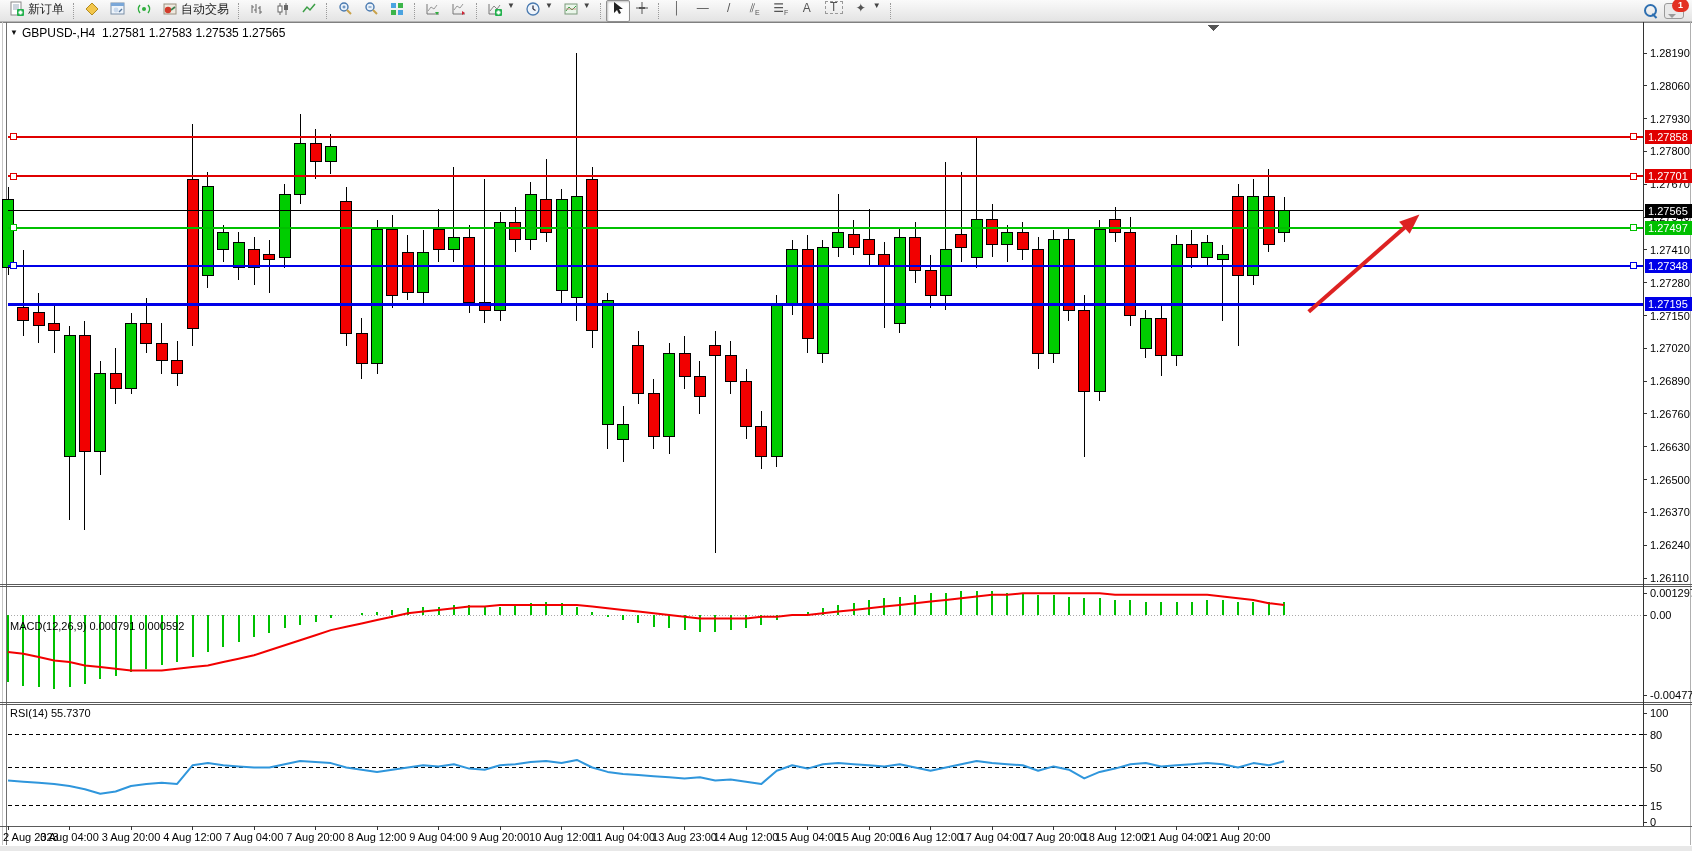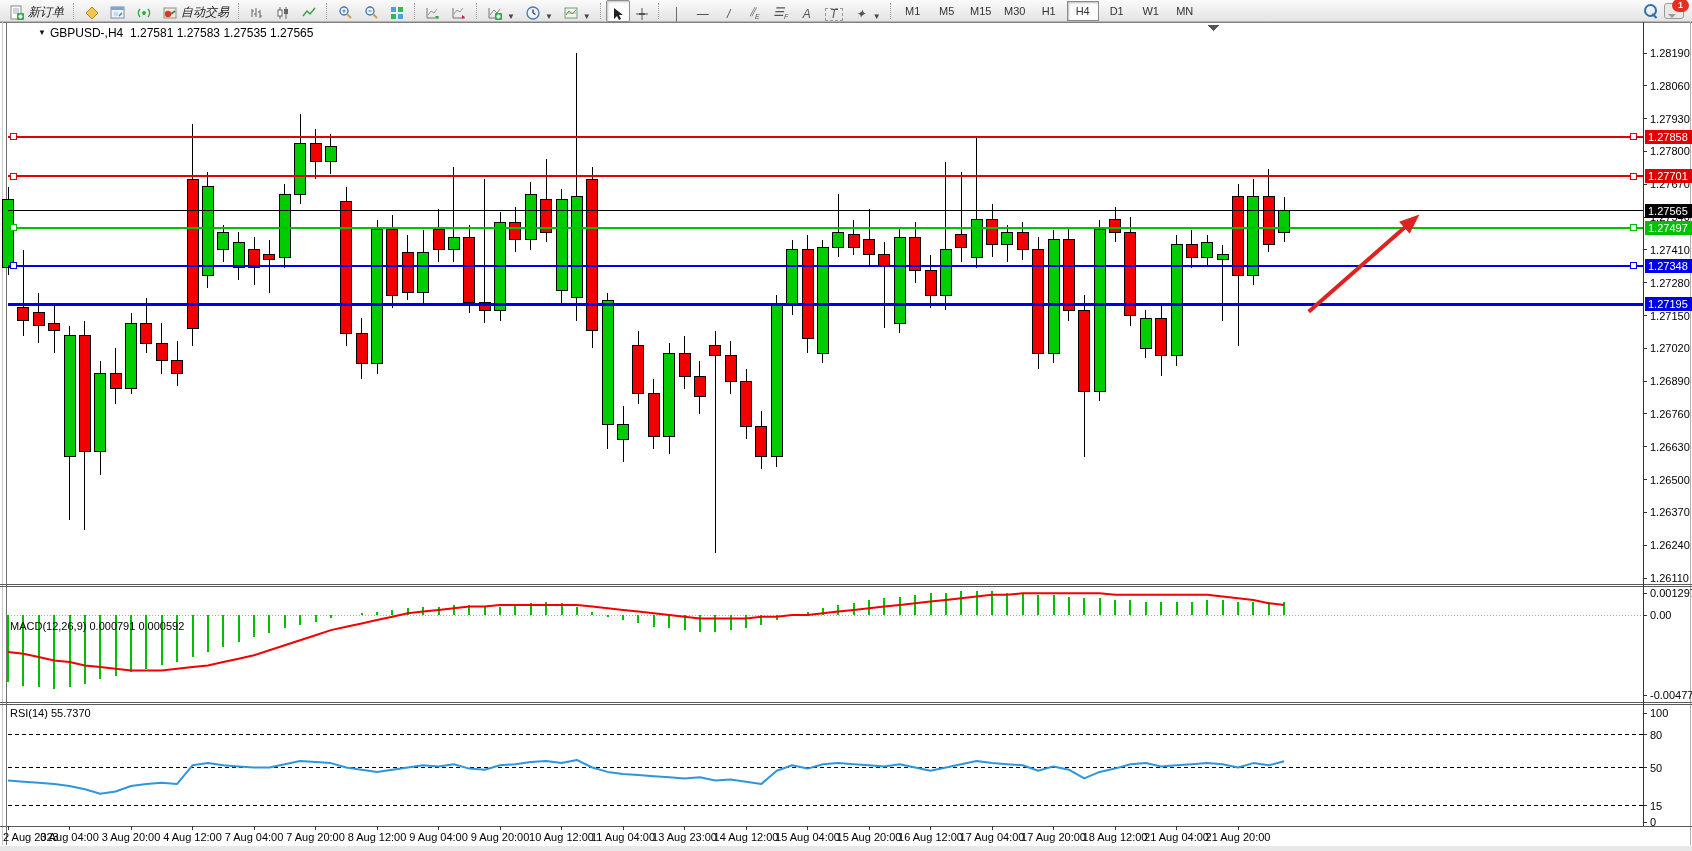--- a/index.html
+++ b/index.html
@@ -3,41 +3,41 @@
 <meta charset="utf-8">
 <style>
   html,body{margin:0;padding:0;background:#fff;}
   .screen{position:relative;width:1692px;height:851px;background:#fff;overflow:hidden;
           font-family:"Liberation Sans",sans-serif;-webkit-font-smoothing:none;}
   
   .toolbar{position:absolute;top:0;left:0;width:1692px;height:22px;
            background:linear-gradient(#fafafa,#e4e4e4);border-bottom:1px solid #b5b5b5;
            display:flex;align-items:center;padding-left:4px;box-sizing:border-box;z-index:5;
            font-size:12px;color:#222;}
-  .tb-btn{height:20px;display:inline-flex;align-items:flex-end;gap:3px;padding:0 4px;
-          border:1px solid transparent;border-radius:2px;white-space:nowrap;font-style:italic;}
+  .tb-btn{height:20px;display:inline-flex;align-items:flex-start;gap:3px;padding:0 4px;
+          border:1px solid transparent;border-radius:2px;white-space:nowrap;}
   .tb-btn.pressed{background:#fdfdfd;border:1px solid #8f8f8f;box-shadow:inset 1px 1px 2px #c2c2c2;}
   .tb-sep{width:1px;height:16px;border-left:1px dotted #9a9a9a;margin:0 4px;}
   .gi{display:inline-block;}
   .caret{font-size:8px;color:#444;margin-left:1px;}
   .tool-glyph{font-size:12px;color:#555;width:16px;text-align:center;display:inline-block;}
   .tf-btn{min-width:24px;height:18px;line-height:18px;text-align:center;font-size:11px;
           color:#333;padding:0 3px;border:1px solid transparent;margin:0 1px;}
   .tf-btn.active{background:#fdfdfd;border:1px solid #8a8a8a;box-shadow:inset 1px 1px 2px #bdbdbd;}
   .tb-right{margin-left:auto;display:flex;align-items:center;gap:6px;padding-right:8px;}
   .mag{position:relative;width:14px;height:14px;}
   .mag .lens{position:absolute;left:0;top:0;width:9px;height:9px;border:2px solid #2e6fb0;border-radius:50%;}
   .mag .stick{position:absolute;left:9px;top:9px;width:6px;height:2px;background:#2e6fb0;transform:rotate(45deg);transform-origin:0 0;}
   .bubble{position:relative;width:18px;height:14px;background:#e9e9e9;border:1px solid #9a9a9a;border-radius:3px;}
   .bubble:after{content:"";position:absolute;left:3px;bottom:-4px;border:4px solid transparent;border-top-color:#9a9a9a;}
   .nbadge{position:absolute;right:-6px;top:-5px;min-width:13px;height:13px;border-radius:8px;background:#e33022;
           color:#fff;font-size:9px;line-height:13px;text-align:center;padding:0 2px;font-weight:bold;}
   
   .ovl{position:absolute;z-index:4;color:#000;white-space:pre;}
-  .title-ovl{top:26px;left:10px;font-size:12px;margin-left:28px;}
+  .title-ovl{top:26px;left:10px;font-size:12px;}
   .title-ovl .tri{font-size:8px;vertical-align:2px;margin-right:4px;color:#111;}
   .macd-ovl{top:620px;left:10px;font-size:11px;}
   .rsi-ovl{top:707px;left:10px;font-size:11px;text-align:right;}
   svg text{font-family:"Liberation Sans",sans-serif;}
 </style>
 </head>
 <body>
 
 <div class="screen">
 
@@ -201,31 +201,20 @@
         <span class="tool-glyph">A</span>
       </div>
     <div class="tb-btn">
         <span class="tool-glyph" style="border:1px dashed #999;line-height:11px;">T</span>
       </div>
     <div class="tb-btn">
         <span class="tool-glyph">✦</span>
         <span class="caret">▼</span>
       </div>
     <span class="tb-sep"></span>
-    <div id="tf-group" style="display:flex;align-items:center;">
-        <div class="tf-btn">M1</div>
-        <div class="tf-btn">M5</div>
-        <div class="tf-btn">M15</div>
-        <div class="tf-btn">M30</div>
-        <div class="tf-btn">H1</div>
-        <div class="tf-btn active">H4</div>
-        <div class="tf-btn">D1</div>
-        <div class="tf-btn">W1</div>
-        <div class="tf-btn">MN</div>
-      </div>
     <div class="tb-right">
       <div class="mag">
           <span class="lens"></span>
           <span class="stick"></span>
         </div>
       <div class="bubble">
         <span class="nbadge">1</span>
       </div>
     </div>
   </div>

